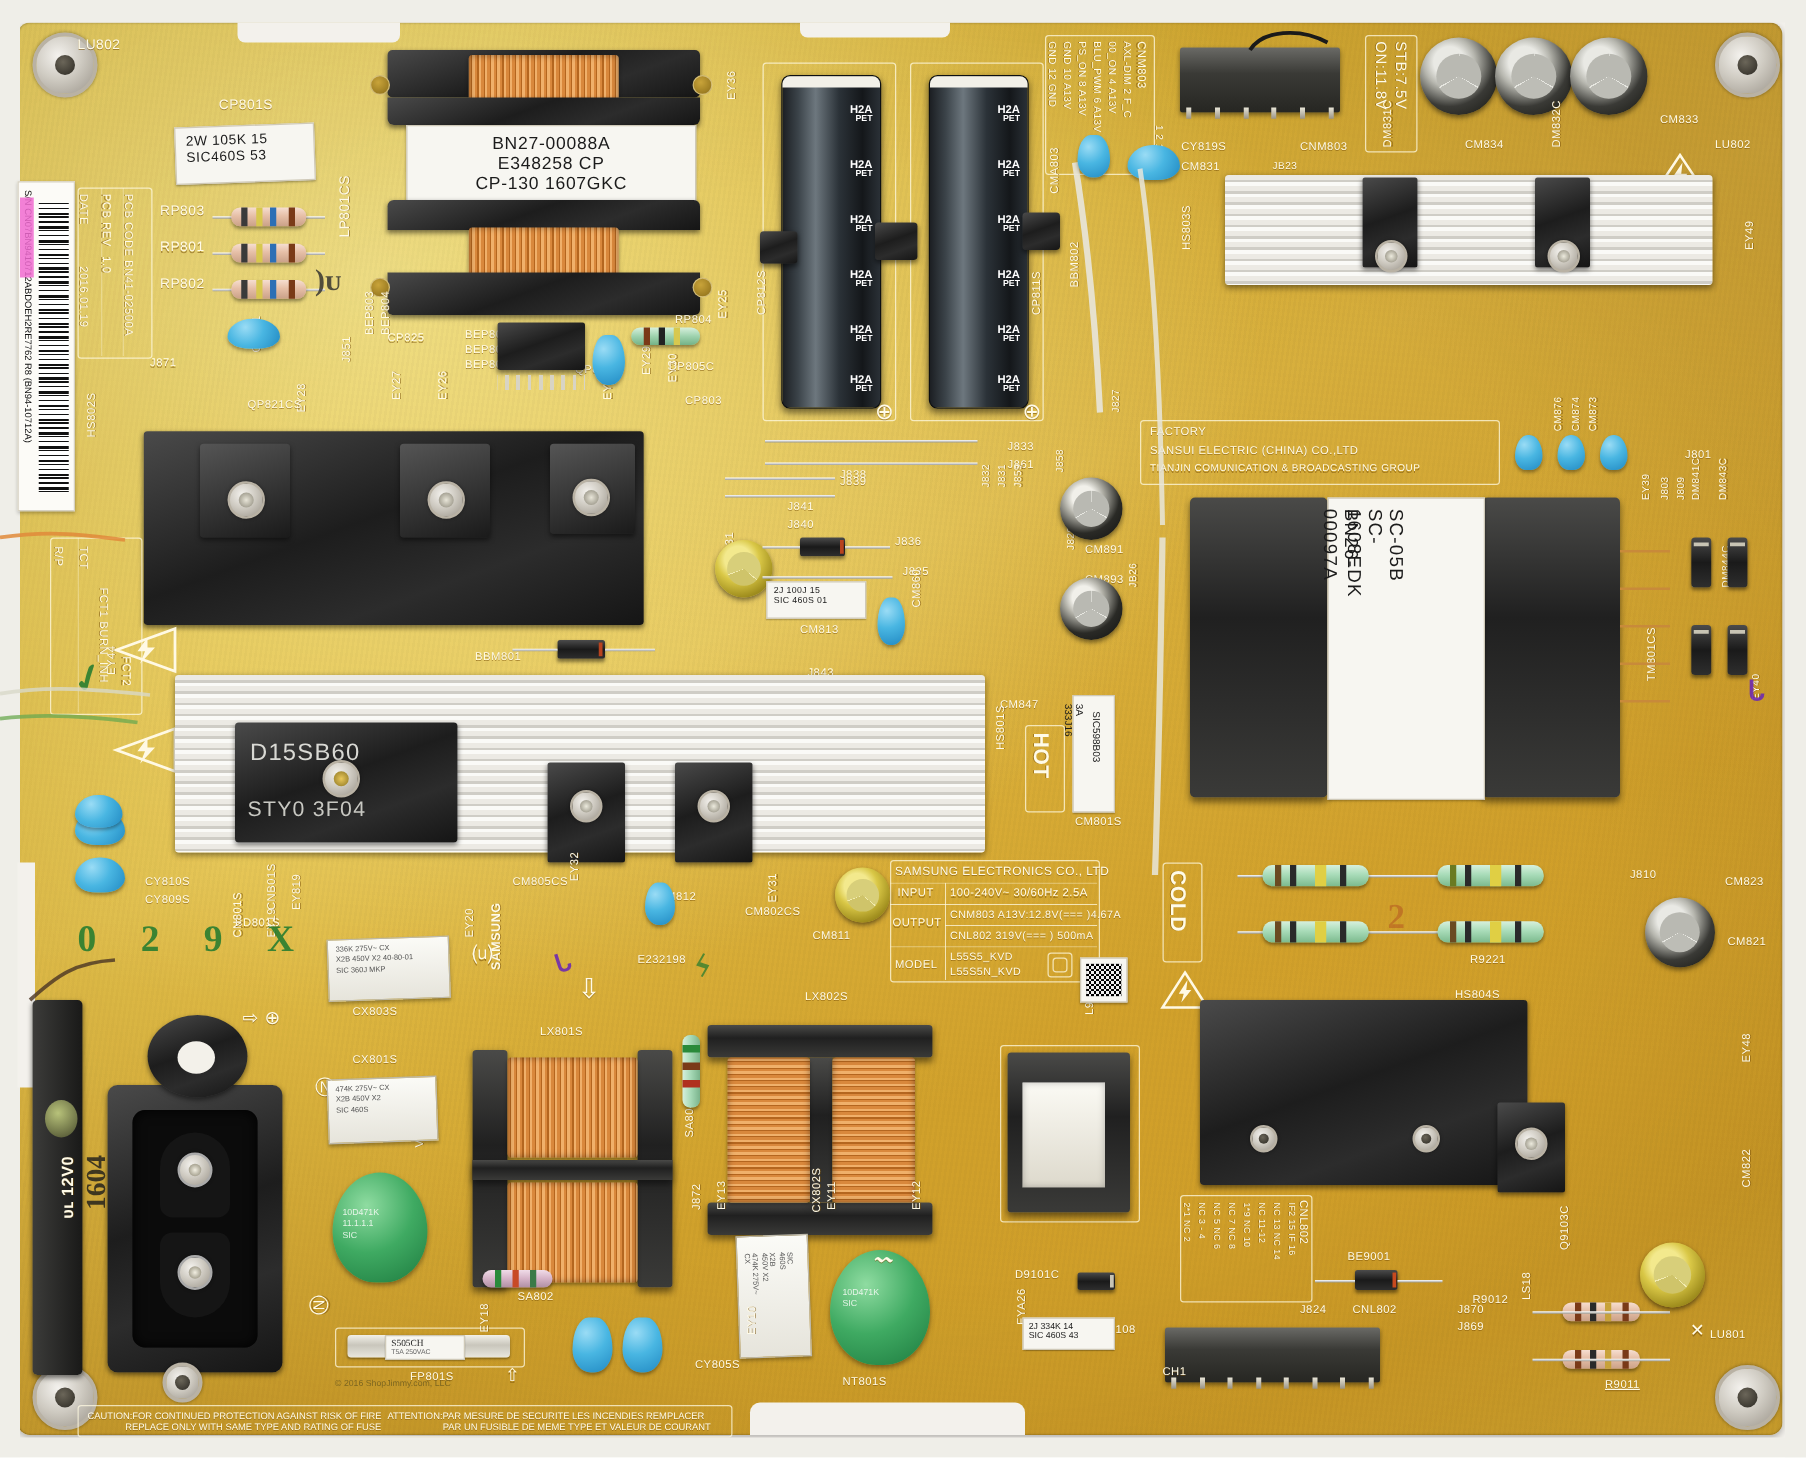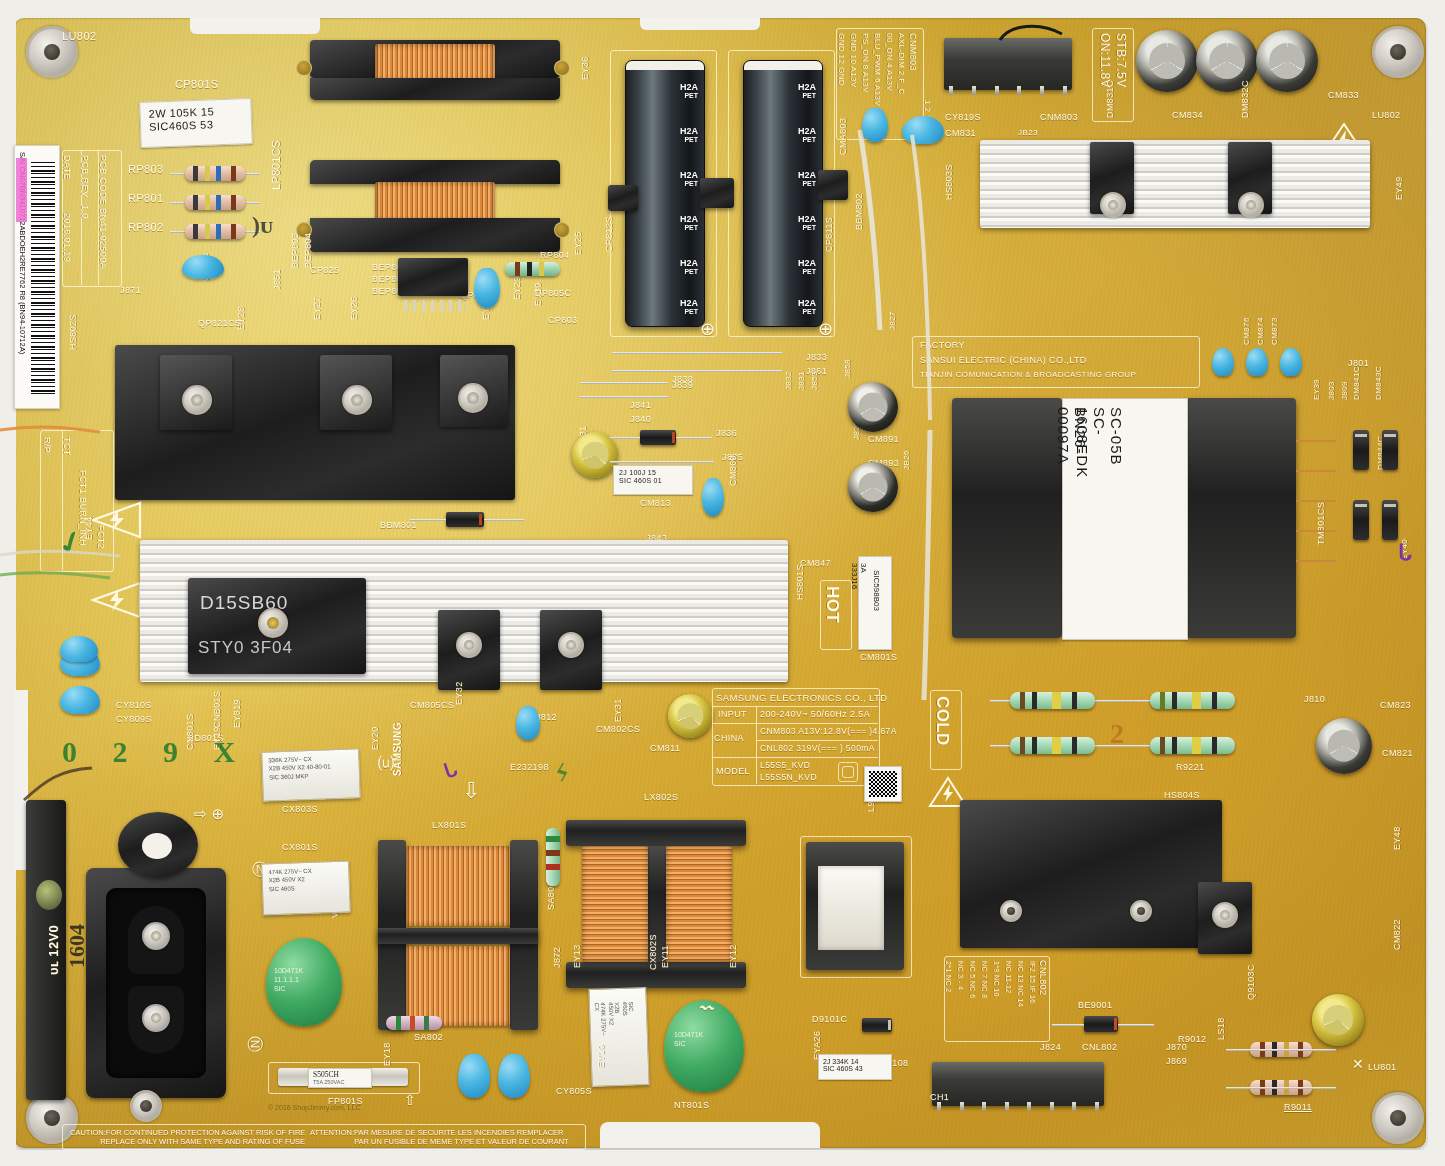--- a/index.html
+++ b/index.html
@@ -195,20 +195,25 @@
   </div>
   <div class="handmark" style="left:252px;top:212px;font-size:24px;color:#2b2b2b;opacity:.8;">)ᴜ</div>
 
   <div class="sk sm" style="left:200px;top:282px;"><span class="rot90" style="display:inline-block;">CP821</span></div>
   <div class="bluec" style="left:182px;top:255px;width:42px;height:24px;"></div>
 
   <div class="blk" style="left:310px;top:40px;width:250px;height:38px;border-radius:4px;"></div>
   <div class="coil" style="left:375px;top:44px;width:120px;height:42px;"></div>
   <div class="blk" style="left:310px;top:78px;width:250px;height:22px;border-radius:0 0 5px 5px;"></div>
 
+  <div class="wlabel" style="left:325px;top:100px;width:230px;height:60px;text-align:center;">
+    <div style="font-size:14px;padding-top:5px;letter-spacing:.6px;">BN27-00088A</div>
+    <div style="font-size:14px;letter-spacing:.6px;">E348258 CP</div>
+    <div style="font-size:14px;letter-spacing:.6px;">CP-130 1607GKC</div>
+  </div>
 
   <div class="blk" style="left:310px;top:160px;width:250px;height:24px;border-radius:5px 5px 0 0;"></div>
   <div class="coil" style="left:375px;top:182px;width:120px;height:42px;"></div>
   <div class="blk" style="left:310px;top:218px;width:250px;height:34px;border-radius:0 0 4px 4px;"></div>
 
   <div class="pad" style="left:296px;top:60px;width:14px;height:14px;"></div>
   <div class="pad" style="left:554px;top:60px;width:14px;height:14px;"></div>
   <div class="pad" style="left:296px;top:222px;width:14px;height:14px;"></div>
   <div class="pad" style="left:554px;top:222px;width:14px;height:14px;"></div>
 
@@ -547,23 +552,23 @@
   <div class="bluec" style="left:60px;top:686px;width:40px;height:28px;"></div>
   <div class="bluec" style="left:516px;top:706px;width:24px;height:34px;border-radius:42% 42% 46% 46%/58% 58% 42% 42%;"></div>
 
   <div class="handmark" style="left:62px;top:735px;font-size:30px;letter-spacing:14px;">0  2  9  X</div>
 
   <div class="skbox" style="left:712px;top:688px;width:166px;height:96px;"></div>
   <div class="sk sm" style="left:716px;top:692px;font-size:9.5px;">SAMSUNG ELECTRONICS CO., LTD</div>
   <div class="skbox" style="left:712px;top:706px;width:166px;height:0;border-width:1.5px 0 0 0;"></div>
   <div class="skbox" style="left:756px;top:706px;width:0;height:78px;border-width:0 0 0 1.5px;"></div>
   <div class="sk sm" style="left:718px;top:709px;font-size:9px;">INPUT</div>
-  <div class="sk sm" style="left:760px;top:709px;font-size:9px;">200-240V~ 50/60Hz 2.5A</div>
+  <div class="sk sm" style="left:760px;top:709px;font-size:9px;">100-240V~ 30/60Hz 2.5A</div>
   <div class="skbox" style="left:712px;top:723px;width:166px;height:0;border-width:1.5px 0 0 0;"></div>
-  <div class="sk sm" style="left:714px;top:733px;font-size:9px;">CHINA</div>
+  <div class="sk sm" style="left:714px;top:733px;font-size:9px;">OUTPUT</div>
   <div class="sk xs" style="left:760px;top:726px;font-size:8.5px;">CNM803  A13V:12.8V(=== )4.67A</div>
   <div class="skbox" style="left:756px;top:740px;width:122px;height:0;border-width:1.5px 0 0 0;"></div>
   <div class="sk xs" style="left:760px;top:743px;font-size:8.5px;">CNL802  319V(=== )  500mA</div>
   <div class="skbox" style="left:712px;top:757px;width:166px;height:0;border-width:1.5px 0 0 0;"></div>
   <div class="sk sm" style="left:716px;top:766px;font-size:9px;">MODEL</div>
   <div class="sk xs" style="left:760px;top:760px;font-size:8.5px;">L55S5_KVD</div>
   <div class="sk xs" style="left:760px;top:772px;font-size:8.5px;">L55S5N_KVD</div>
   <div class="skbox" style="left:838px;top:762px;width:18px;height:18px;"></div>
   <div class="skbox" style="left:842px;top:766px;width:10px;height:10px;"></div>
 

